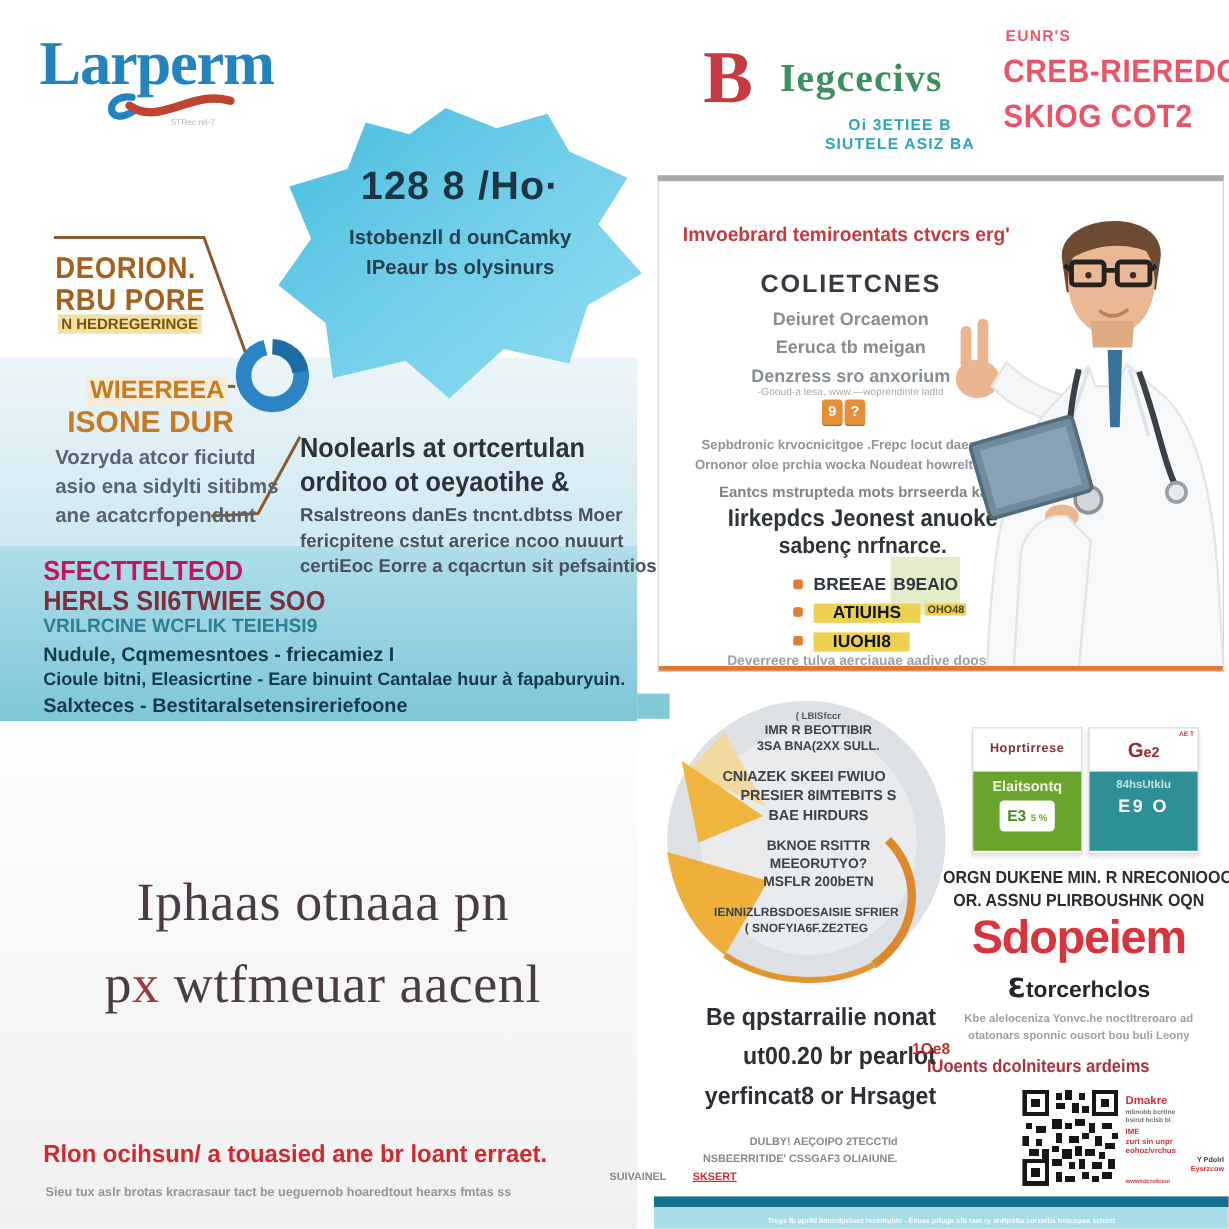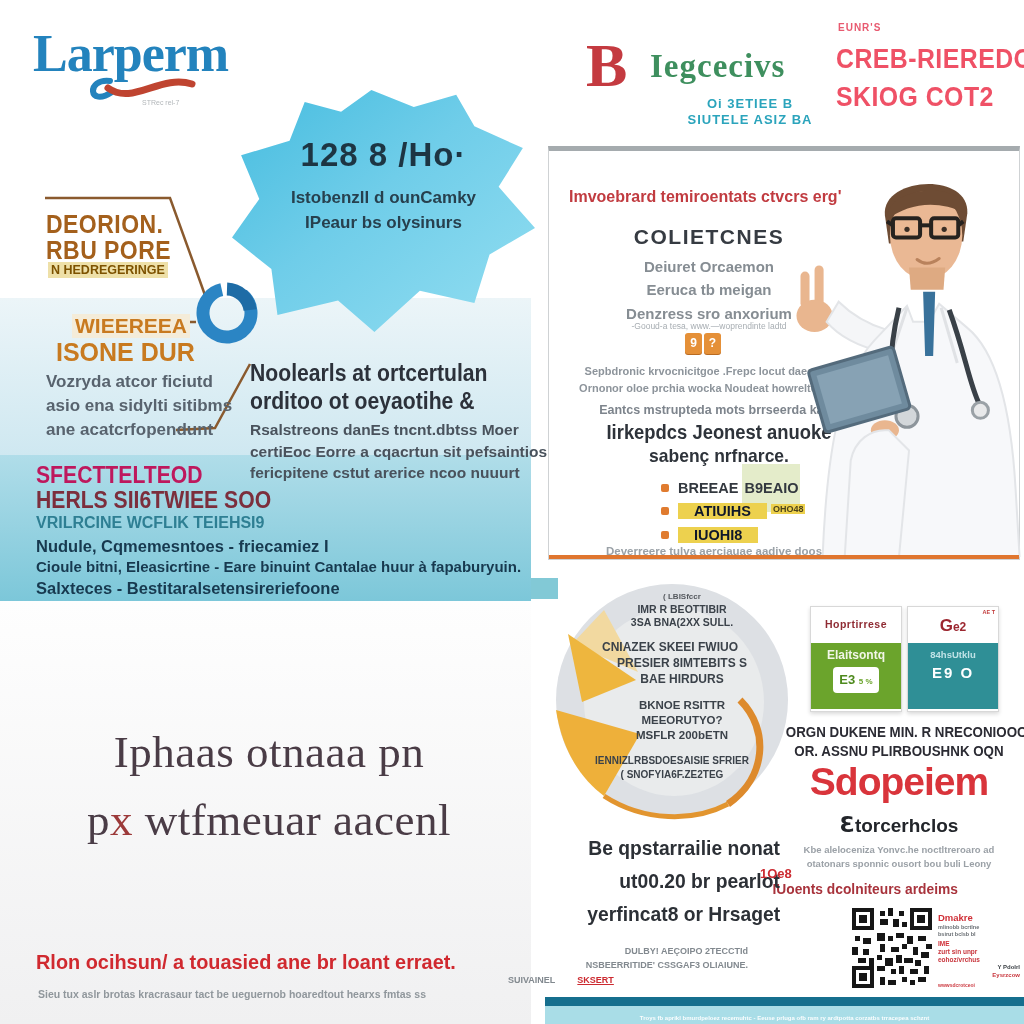--- a/index.html
+++ b/index.html
@@ -53,21 +53,21 @@
   .hero{left:15px;top:718px;width:508px;text-align:center;font-family:Liberation Serif, serif;font-size:45px;color:#4a3c46;letter-spacing:.5px;line-height:1.52}
   .hero .red{color:#9c3a3a}
 
   .fl-head{left:36px;top:950px;font-size:20.5px;font-weight:bold;color:#d0292f}
   .fl-sub{left:38px;top:988px;font-size:10.5px;font-weight:bold;color:#90979c}
 
   
   .mark{left:586px;top:34px;font-family:"Liberation Serif",serif;font-weight:bold;font-size:62px;color:#c43a40;line-height:1}
   .word{left:650px;top:48px;font-family:"Liberation Serif",serif;font-weight:bold;font-size:33px;color:#3e8f5e;letter-spacing:1px}
   .sub-teal{left:655px;width:190px;text-align:center;font-size:13px;font-weight:bold;color:#2ba4bc;letter-spacing:1px}
-  .kicker{left:838px;top:22px;font-size:10px;font-weight:bold;color:#e85a70;letter-spacing:1px}
+  .kicker{left:838px;top:22px;font-size:13px;font-weight:bold;color:#e85a70;letter-spacing:1px}
   .ptitle{left:836px;font-size:27px;font-weight:bold;color:#ef5166;letter-spacing:.5px}
 
   
   .card{
     left:548px;top:146px;width:472px;height:414px;background:#fff;
     border:1px solid #cfd2d4;border-top:5px solid #a5abae;box-sizing:border-box;
   }
   .card::after{content:"";position:absolute;left:0;right:0;bottom:0;height:4px;background:#e0762f}
   .card .heading{position:absolute;left:20px;top:36px;width:340px;font-size:16.5px;font-weight:bold;color:#c13b40}
   .card .subhead{position:absolute;left:30px;top:74px;width:260px;text-align:center;font-size:21px;font-weight:bold;color:#363b42;letter-spacing:1.5px}
@@ -183,22 +183,22 @@
 <div class="abs lpara">
   <div class="nw">Vozryda atcor ficiutd</div>
   <div class="nw">asio ena sidylti sitibms</div>
   <div class="nw">ane acatcrfopendunt</div>
 </div>
 
 <div class="abs cb-title nw" style="top:360px"><span class="cL">Noolearls at ortcertulan</span></div>
 <div class="abs cb-title nw" style="top:388px"><span class="cL">orditoo ot oeyaotihe &amp;</span></div>
 <div class="abs cb-body">
   <div class="nw">Rsalstreons danEs tncnt.dbtss Moer</div>
+  <div class="nw">fericpitene cstut arerice ncoo nuuurt</div>
   <div class="nw">certiEoc Eorre a cqacrtun sit pefsaintios</div>
-  <div class="nw">fericpitene cstut arerice ncoo nuuurt</div>
 </div>
 
 <div class="abs bb bb1 nw"><span class="cL">SFECTTELTEOD</span></div>
 <div class="abs bb bb2 nw"><span class="cL">HERLS SII6TWIEE SOO</span></div>
 <div class="abs bb bb3 nw">VRILRCINE WCFLIK TEIEHSI9</div>
 <div class="abs bb bb4 nw">Nudule, Cqmemesntoes - friecamiez I</div>
 <div class="abs bb bb5 nw">Cioule bitni, Eleasicrtine - Eare binuint Cantalae huur à fapaburyuin.</div>
 <div class="abs bb bb6 nw">Salxteces - Bestitaralsetensireriefoone</div>
 
 <div class="abs hero">

